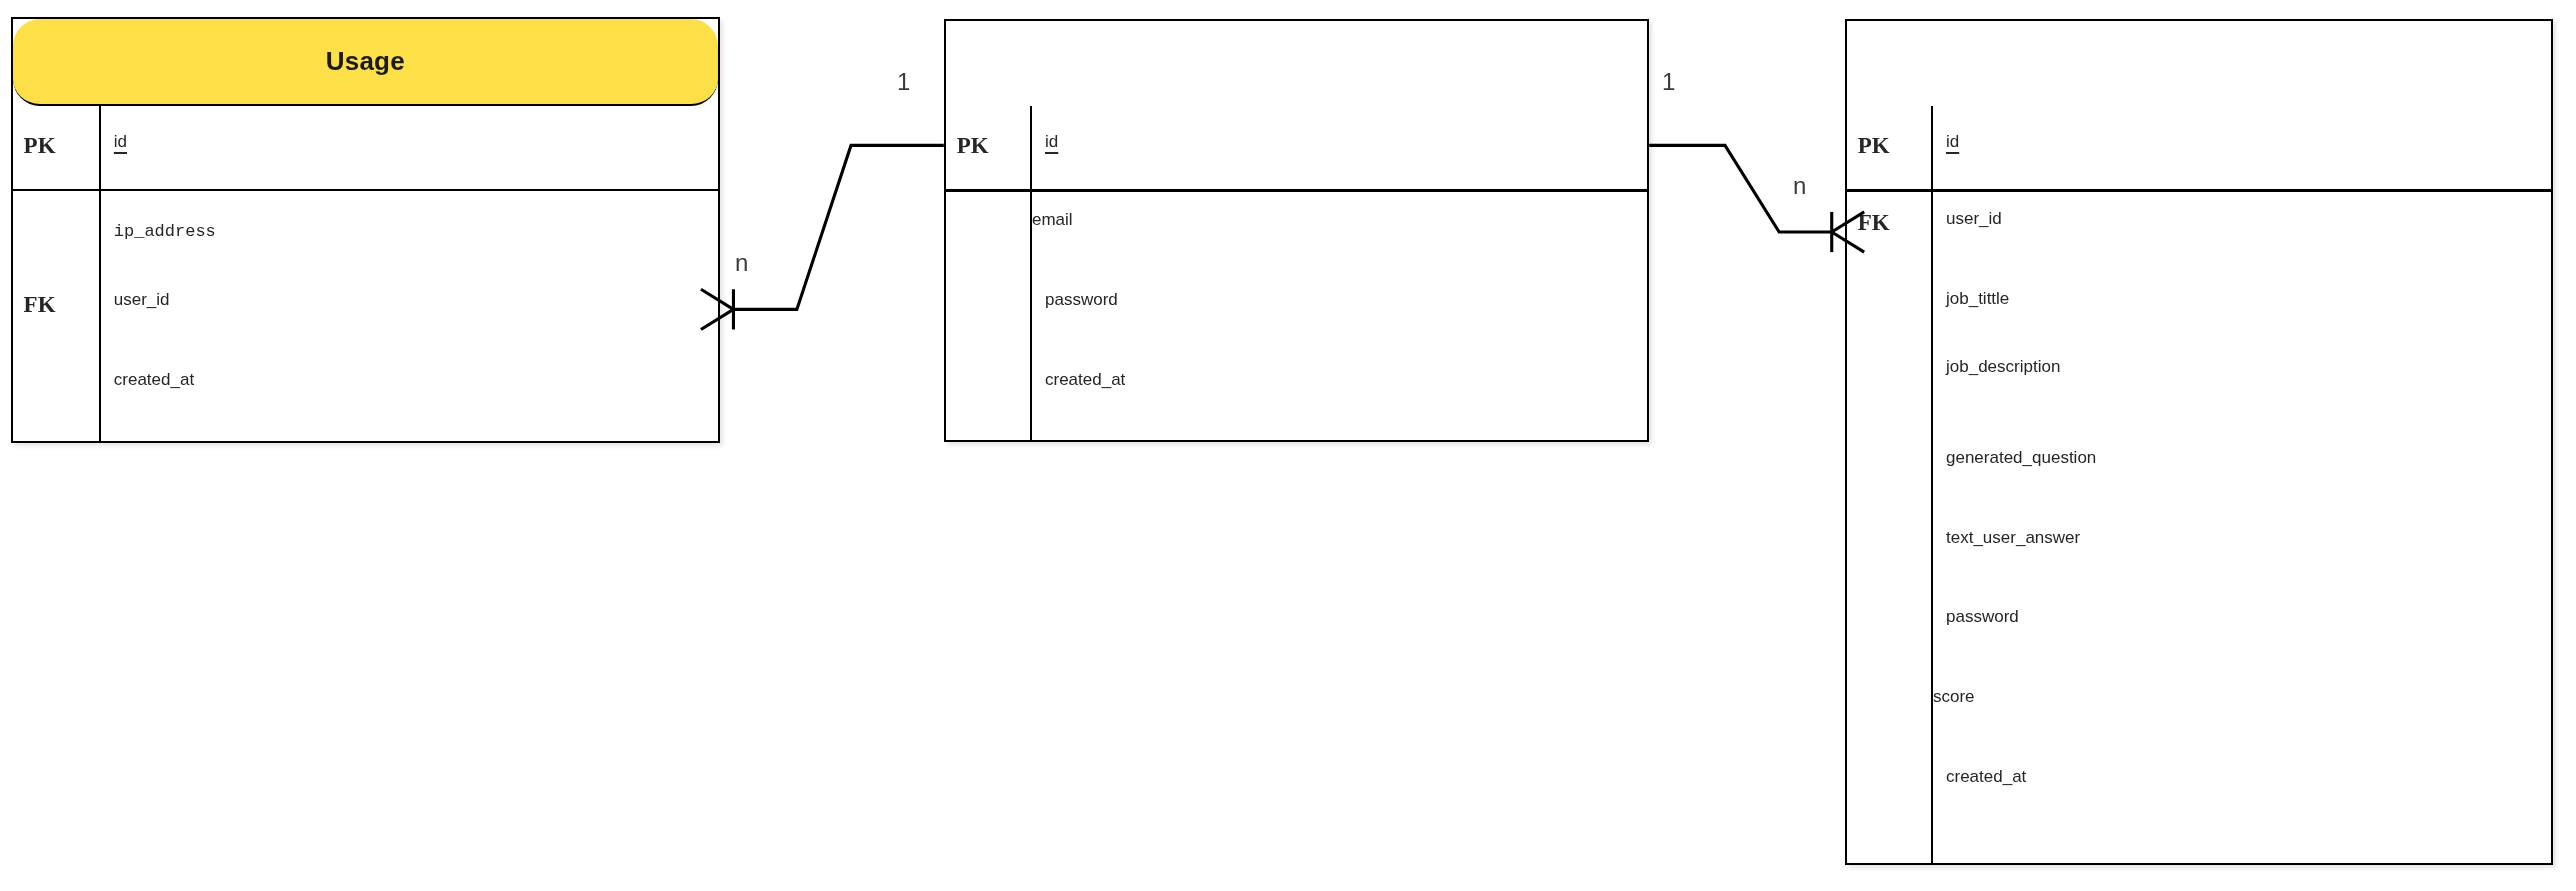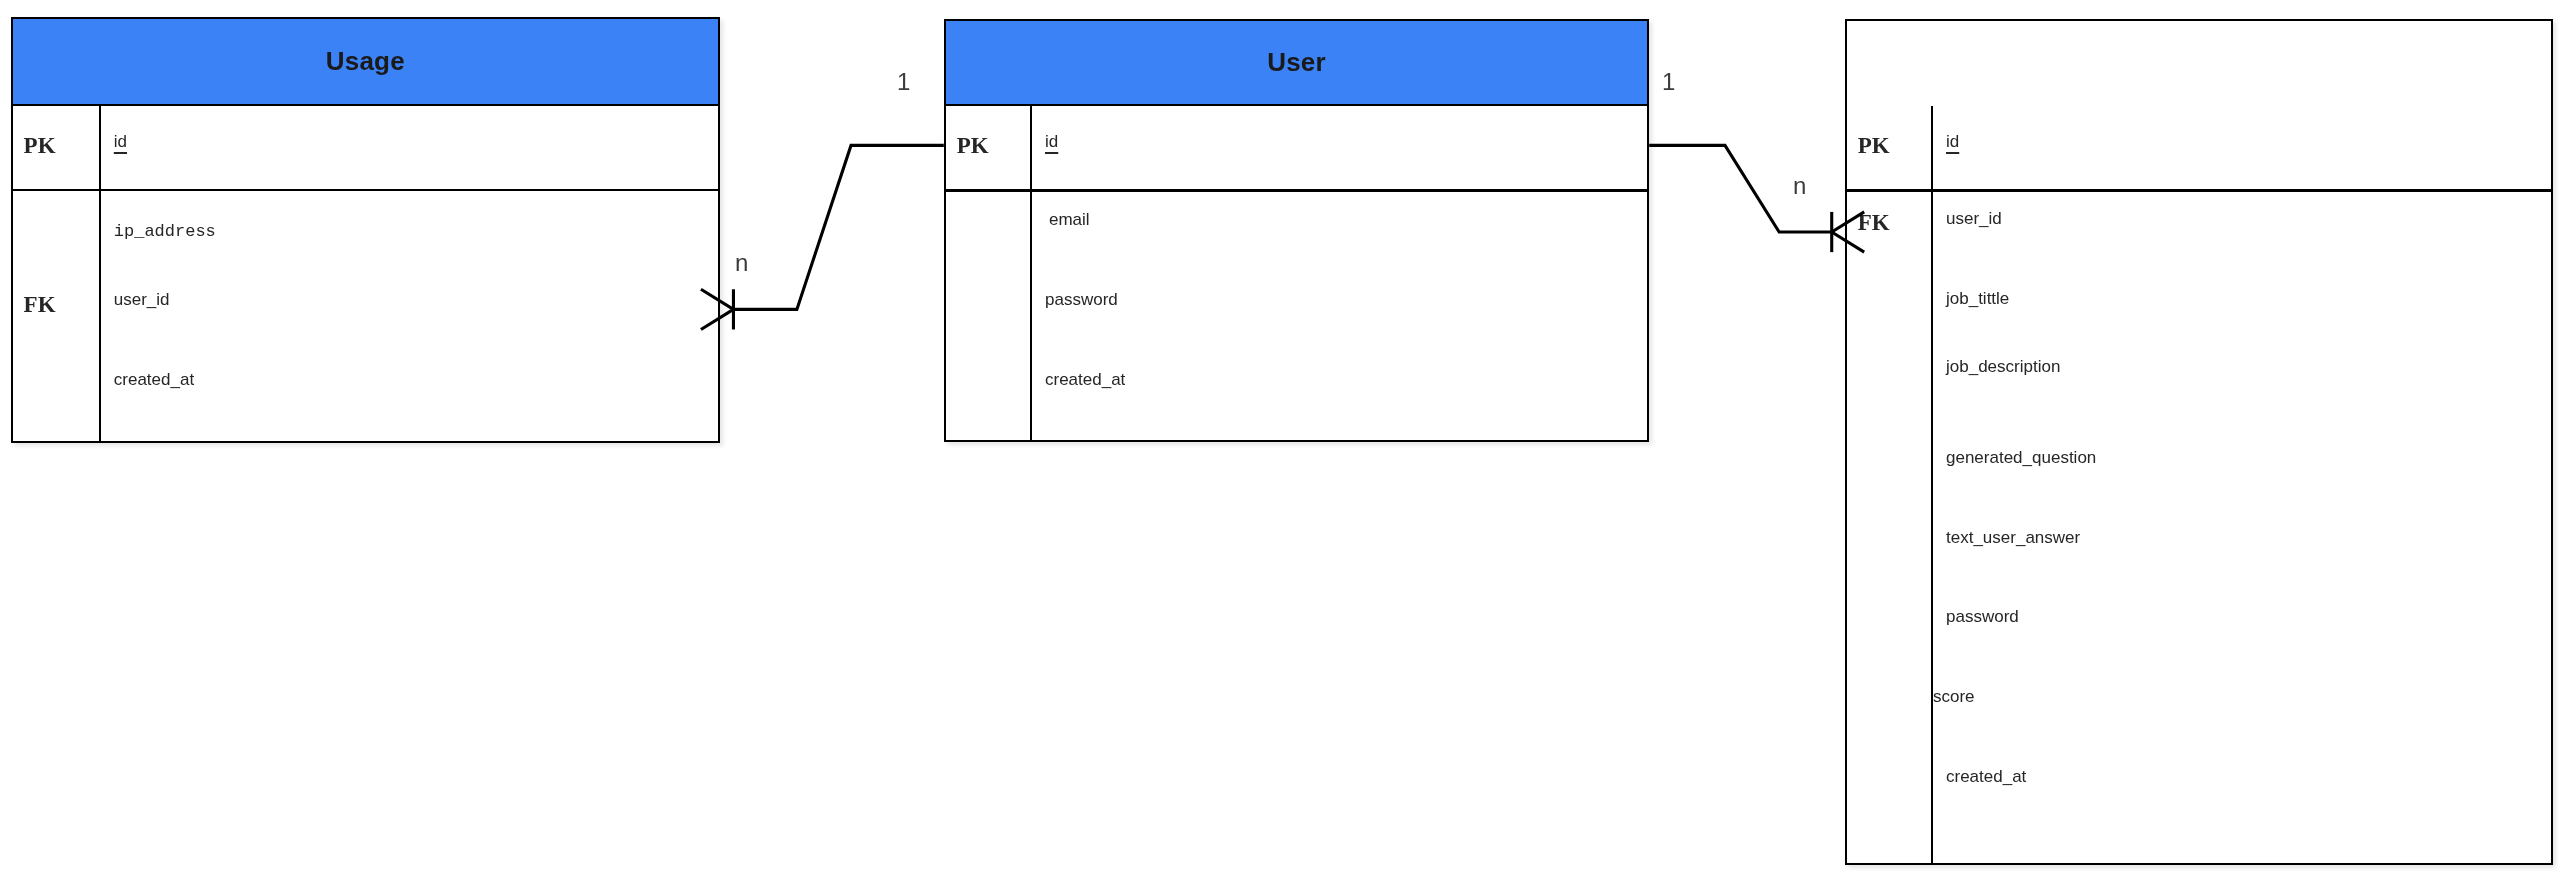--- a/index.html
+++ b/index.html
@@ -31,22 +31,23 @@
     right: 0;
     top: 0;
     display: flex;
     align-items: center;
     justify-content: center;
     font-size: 26px;
     font-weight: bold;
     color: #1a1a1a;
     border-bottom: 2.3px solid #000000;
     box-sizing: border-box;
-    background: #3b82f6;
+    background: #fde047;
     letter-spacing: 0.2px;
+    border-radius: 27px;
   }
   .entity-body {
     position: absolute;
     left: 0;
     right: 0;
     bottom: 0;
     box-sizing: border-box;
   }
   
   .col-divider {
@@ -119,30 +120,29 @@
 
       <span class="key-cell" style="left:10.8px; top:186px;">FK</span>
 
       <span class="field-cell" style="left:101px; top:116px;font-family:Liberation Mono, monospace;">ip_address</span>
       <span class="field-cell" style="left:101px; top:184px;">user_id</span>
       <span class="field-cell" style="left:101px; top:264px;">created_at</span>
     </div>
   </div>
 
   <div class="entity" style="left:944px; top:19.3px; width:705px; height:423px;">
-    <div class="entity-title" style="height:85px;">User</div>
 
     <div class="entity-body" style="top:85px; height:336px;">
       <div class="col-divider" style="left:84px;"></div>
       <div class="pk-divider" style="top:83px;"></div>
 
       <span class="key-cell" style="left:10.8px; top:27px;">PK</span>
       <span class="field-cell pk-name" style="left:99px; top:25.5px;">id</span>
 
-      <span class="field-cell" style="left:103px; top:104px;">email</span>
+      <span class="field-cell" style="left:86px; top:104px;">email</span>
       <span class="field-cell" style="left:99px; top:184px;">password</span>
       <span class="field-cell" style="left:99px; top:264px;">created_at</span>
     </div>
   </div>
 
   <div class="entity" style="left:1845px; top:19.3px; width:708px; height:846px;">
 
     <div class="entity-body" style="top:85px; height:758px;">
       <div class="col-divider" style="left:84px;"></div>
       <div class="pk-divider" style="top:83px;"></div>

